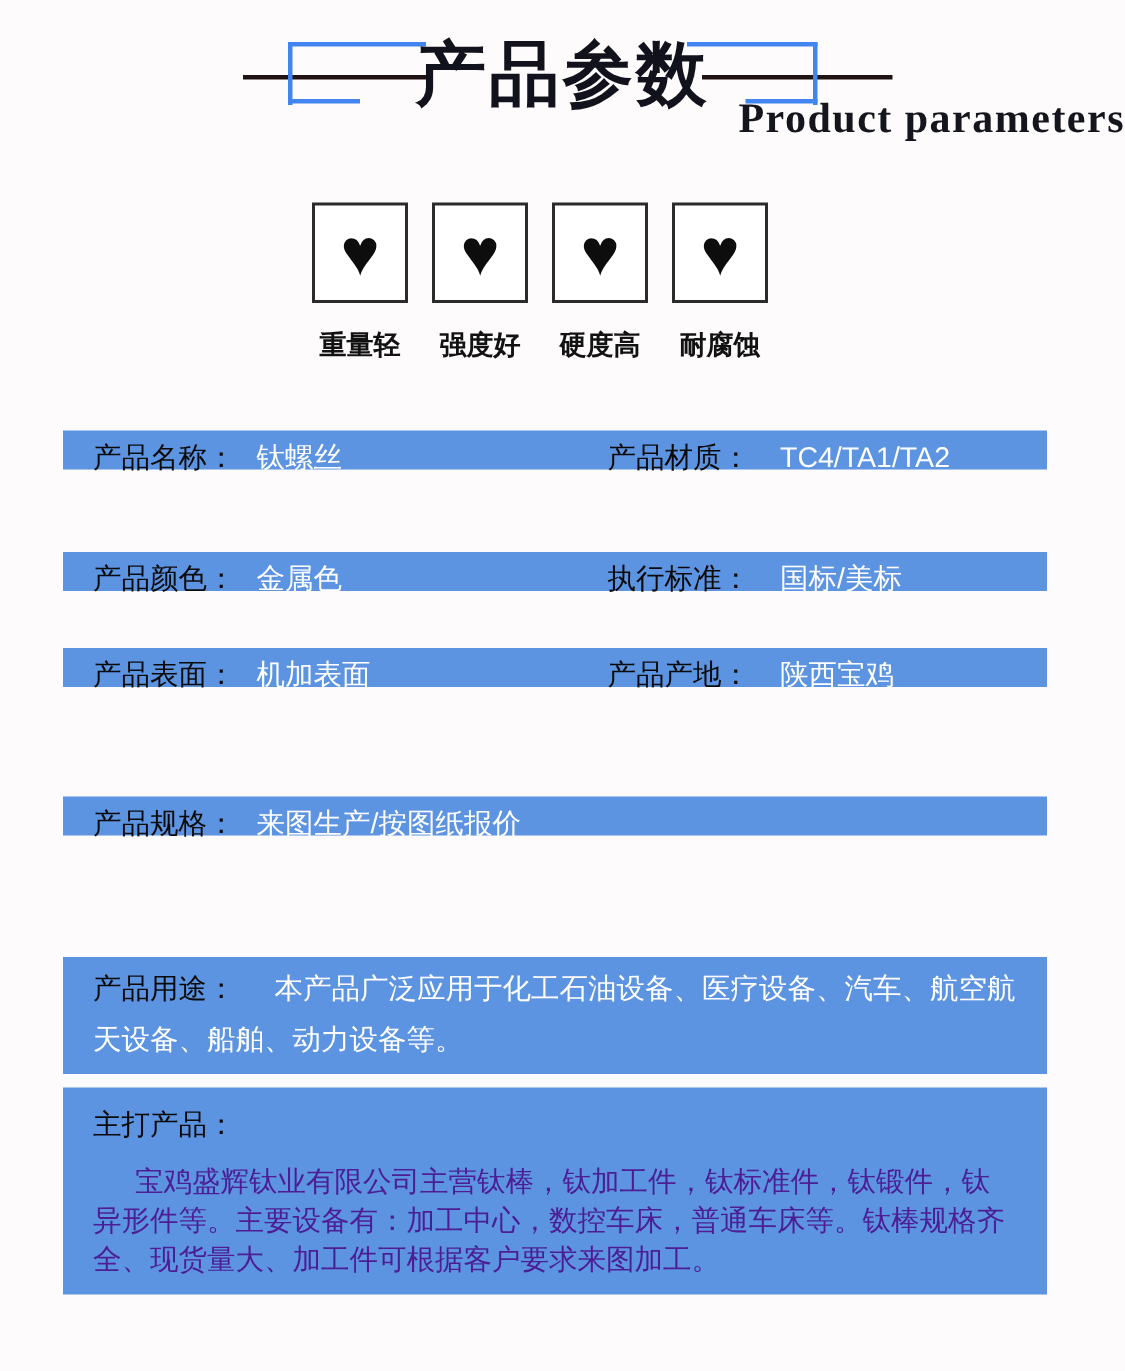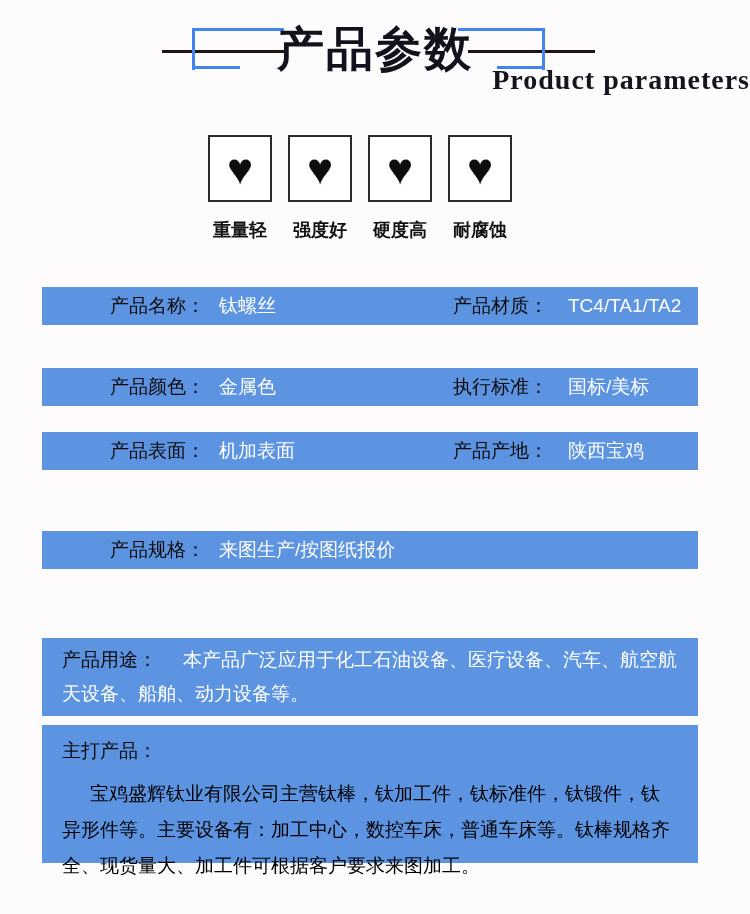--- a/index.html
+++ b/index.html
@@ -49,21 +49,21 @@
     margin-top:16px; font-size:18px; font-weight:700; color:#121212;
     white-space:nowrap;
     text-align:right;
   }
 
   
   .blue-row {
     position:absolute; left:42px; width:656px;
     background:#5c94e2; color:#ffffff; font-size:19px;
   }
-  .row-pair { display:flex; height:38px; line-height:38px;padding-left:48px; }
+  .row-pair { display:flex; height:26px; line-height:38px; }
   #row-1 { top:287px; }
   #row-2 { top:368px; }
   #row-3 { top:432px; }
   #row-4 { top:531px; }
   .cell-left  { width:363px; padding-left:20px; }
   .cell-right { flex:1; }
   .lbl { color:#0a0a0a; }
   .val { color:#ffffff; margin-left:14px; }
   .cell-right .val { margin-left:20px; }
 
@@ -71,21 +71,21 @@
     top:638px; height:78px; padding:5px 20px 0 20px;
     line-height:34px;
   }
   #row-usage .lbl { padding-right:26px; }
 
   #row-main {
     top:725px; height:138px; padding:13px 20px 0 20px;
   }
   #row-main .lbl { display:block; line-height:26px; }
   #row-main .para {
-    margin-top:12px; line-height:36px; color:#000000; text-indent:28px;
+    margin-top:12px; line-height:26px; color:#4c1d95; text-indent:28px;
   }
 </style>
 </head>
 <body>
 
 <div id="page">
 
   <div class="deco dark-line" id="dark-line-left"></div>
   <div class="deco dark-line" id="dark-line-right"></div>
   <div class="deco blue-bar" id="bracket-left-top"></div>

